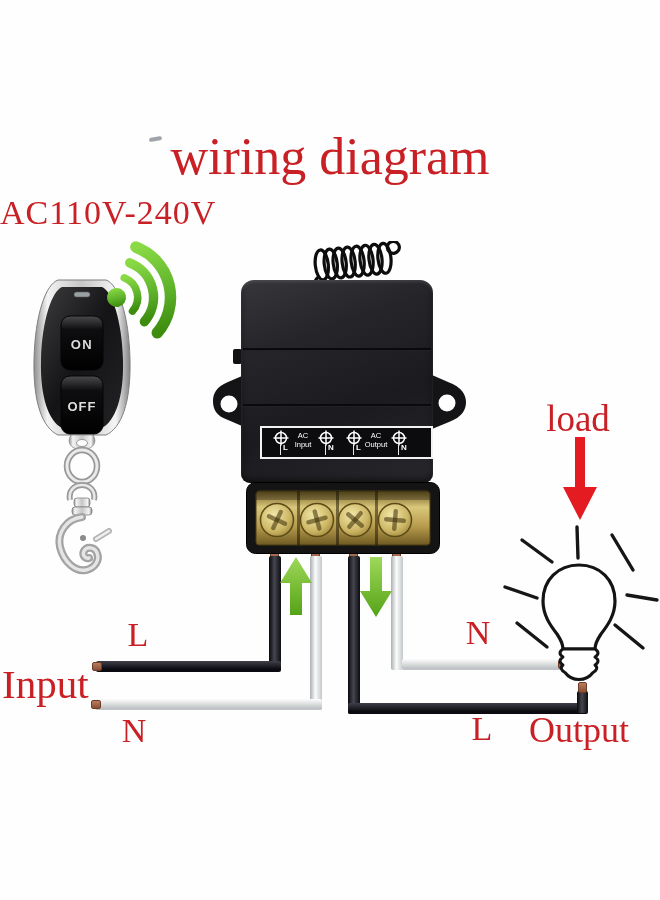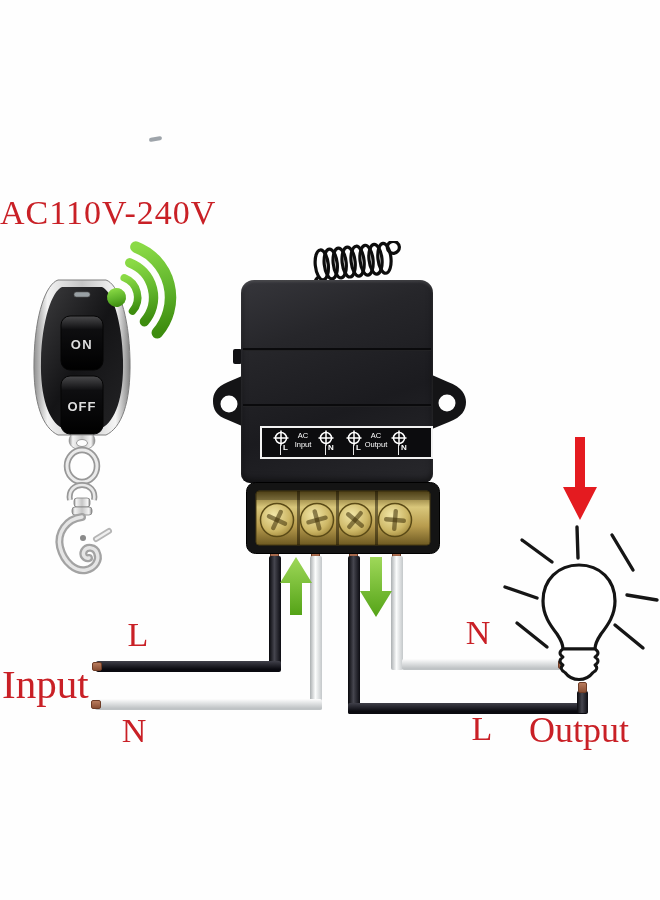--- a/index.html
+++ b/index.html
@@ -46,20 +46,21 @@
   #lbl-output{left:524px;top:712px;width:110px;text-align:center;font-size:36px;}
   svg text{font-family:"Liberation Sans",sans-serif;}
   .z4{z-index:4;} .z5{z-index:5;}
 </style>
 </head>
 <body>
 
 <div id="stage">
 
   <div id="stray-mark" class="abs"></div>
+  <div id="title" class="abs red">wiring diagram</div>
   <div id="subtitle" class="abs red">AC110V-240V</div>
 
   <svg class="abs" style="left:26px;top:276px;" width="112" height="312" viewBox="0 0 112 312">
     <defs>
       <linearGradient id="chrome" x1="0" y1="0" x2="1" y2="0">
         <stop offset="0" stop-color="#8f8f8f"></stop>
           <stop offset=".14" stop-color="#f3f3f3"></stop>
         <stop offset=".5" stop-color="#c6c6c6"></stop>
           <stop offset=".85" stop-color="#f5f5f5"></stop>
         <stop offset="1" stop-color="#828282"></stop>
@@ -275,20 +276,21 @@
       <line x1="115" y1="17" x2="136" y2="52"></line>
       <line x1="8" y1="69" x2="40" y2="80"></line>
       <line x1="130" y1="77" x2="160" y2="82"></line>
       <line x1="20" y1="105" x2="50" y2="129"></line>
       <line x1="118" y1="107" x2="146" y2="130"></line>
     </g>
     <path d="M82,47 C61,47 46,62 46,83 C46,97 53,107 60,116 C64,122 66,127 66,131 L98,131 C98,127 100,122 104,116 C111,107 118,97 118,83 C118,62 103,47 82,47 Z" fill="#fff" stroke="#141414" stroke-width="3.2" stroke-linejoin="round"></path>
     <path d="M66,131 C62,133.5 62,136.5 66,139 C62,141.5 62,144.5 66,147 C63,149.5 64,152.5 68,154.5 C71,158.5 76,161.5 82,161.5 C88,161.5 93,158.5 96,154.5 C100,152.5 101,149.5 98,147 C102,144.5 102,141.5 98,139 C102,136.5 102,133.5 98,131 Z" fill="#fff" stroke="#141414" stroke-width="3" stroke-linejoin="round"></path>
   </svg>
 
+  <div id="lbl-load" class="abs red wire-label">load</div>
   <svg class="abs z5" style="left:562px;top:437px;" width="36" height="84" viewBox="0 0 36 84">
     <polygon points="13,0 23,0 23,50 35,50 18,83 1,50 13,50" fill="#e41b20"></polygon>
   </svg>
 
   <div id="lbl-input-l" class="abs red wire-label">L</div>
   <div id="lbl-input" class="abs red wire-label">Input</div>
   <div id="lbl-input-n" class="abs red wire-label">N</div>
   <div id="lbl-output-n" class="abs red wire-label">N</div>
   <div id="lbl-output-l" class="abs red wire-label">L</div>
   <div id="lbl-output" class="abs red wire-label">Output</div>

